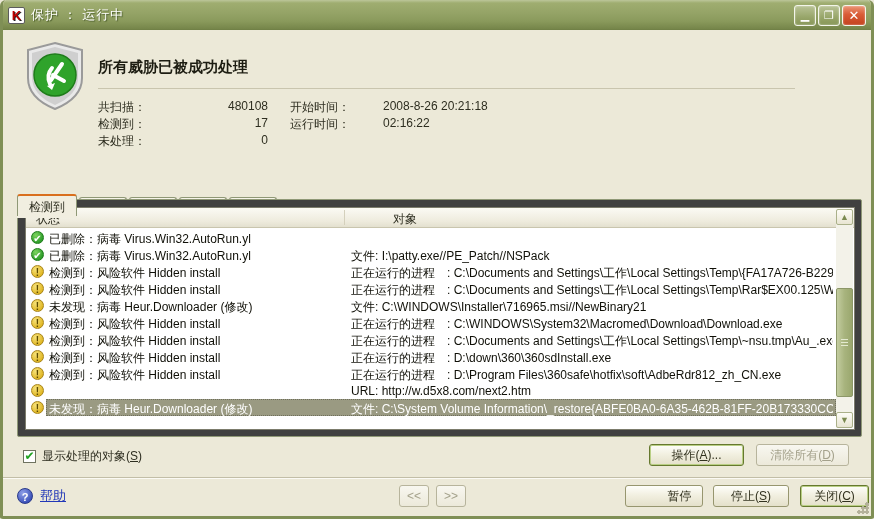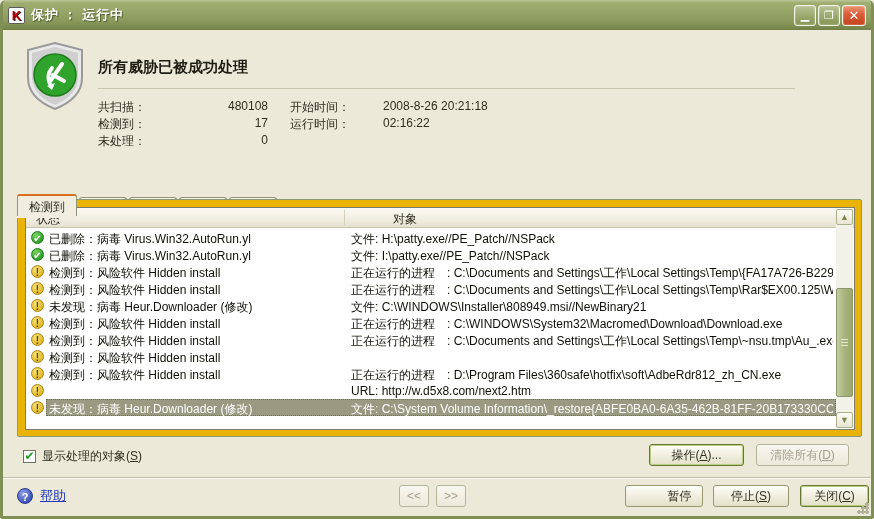--- a/index.html
+++ b/index.html
@@ -9,21 +9,21 @@
   .window { position:absolute; inset:0; border:3px solid #7f8f55; border-top:none;
             border-radius:6px 6px 3px 3px; background:#ece9d8; overflow:hidden; }
 
   
   .titlebar { position:absolute; left:-3px; right:-3px; top:0; height:30px;
     background:linear-gradient(180deg,#bcc69a 0%,#9fad70 10%,#94a366 45%,#8a9a5c 70%,#76864a 96%,#6d7d44 100%);
     border-radius:6px 6px 0 0; display:flex; align-items:center; padding:0 8px; }
   .app-icon { width:17px; height:17px; background:#fff; border:1px solid #5c5c5c; border-radius:2px;
     display:flex; align-items:center; justify-content:center; font-weight:bold; font-size:13px;
     color:#c00000; text-shadow:1px 1px 0 #222; margin-right:6px; }
-  .win-title { color:#fff; font-weight:bold; font-size:13px; text-shadow:1px 1px 1px #4a5c2a; letter-spacing:1px; }
+  .win-title { color:#fff; font-weight:normal; font-size:13px; text-shadow:1px 1px 1px #4a5c2a; letter-spacing:1px; }
   .win-btns { margin-left:auto; display:flex; gap:2px; }
   .wbtn { width:22px; height:21px; border:1px solid #f3f5ea; border-radius:3px; color:#fff;
     font-size:11px; line-height:19px; text-align:center; cursor:default;
     background:linear-gradient(180deg,#b8c295,#97a569 60%,#879657); box-shadow:inset 0 0 2px rgba(255,255,255,.6); }
   .wbtn.close { background:linear-gradient(180deg,#eb9475,#d95b36 45%,#c3421d); width:24px; font-weight:bold; font-size:13px; }
 
   
   .shield { position:absolute; left:17px; top:40px; }
   .h-title { position:absolute; left:95px; top:58px; font-size:15px; font-weight:bold; color:#1d1d12; }
   .h-line { position:absolute; left:95px; top:88px; width:697px; height:1px; background:#c9c5ae; }
@@ -36,21 +36,21 @@
   
   .tabs { position:absolute; left:14px; top:194px; height:22px; display:flex; align-items:flex-end; }
   .tab { border:1px solid #8f9876; border-bottom:none; border-radius:3px 3px 0 0; font-size:12px;
     padding:2px 11px 3px; margin-right:2px; background:linear-gradient(180deg,#f7f5ea,#e2dfc9);
     color:#2e2e20; height:19px; cursor:default; }
   .tab.active { background:#f1eee0; height:22px; padding-top:3px; position:relative; z-index:3;
     border-top:2px solid #d96f1e; box-shadow:0 2px 0 #f1eee0; }
 
   
   .panel { position:absolute; left:14px; top:199px; width:845px; height:238px;
-    background:#eab308; border:1px solid #8f9876; border-radius:0 2px 2px 2px; }
+    background:#404040; border:1px solid #8f9876; border-radius:0 2px 2px 2px; }
   .list { position:absolute; left:7px; top:7px; width:830px; height:223px;
     background:#fff; border:1px solid #7c7c6c; }
   .list-header { position:absolute; left:0; top:0; right:0; height:20px;
     background:linear-gradient(180deg,#fbfaf4,#eeebdd 70%,#e3e0cf); border-bottom:1px solid #c9c5ae;
     font-size:12px; color:#2e2e20; }
   .lh-status { position:absolute; left:10px; top:3px; }
   .lh-object { position:absolute; left:324px; top:3px;margin-left:43px; }
   .lh-sep { position:absolute; top:2px; bottom:2px; width:1px; background:#d4d0bc; }
   .rows { position:absolute; left:1px; top:21px; right:18px; }
   .row { position:relative; height:17px; font-size:12px; white-space:nowrap; overflow:hidden; }
@@ -173,21 +173,20 @@
       <div class="list-header">
         <span class="lh-status">状态</span>
         <span class="lh-sep" style="left:318px;"></span>
         <span class="lh-object">对象</span>
       </div>
       <div class="rows" id="rows">
           <div class="row">
             <div class="hl"></div>
             <span class="ricon success">✔</span>
             <span class="status">已删除：病毒 Virus.Win32.AutoRun.yl</span>
-            <span class="object">文件: H:\patty.exe//PE_Patch//NSPack</span>
           </div>
           <div class="row">
             <div class="hl"></div>
             <span class="ricon success">✔</span>
             <span class="status">已删除：病毒 Virus.Win32.AutoRun.yl</span>
             <span class="object">文件: I:\patty.exe//PE_Patch//NSPack</span>
           </div>
           <div class="row">
             <div class="hl"></div>
             <span class="ricon warning">!</span>
@@ -197,38 +196,39 @@
           <div class="row">
             <div class="hl"></div>
             <span class="ricon warning">!</span>
             <span class="status">检测到：风险软件 Hidden install</span>
             <span class="object">正在运行的进程　: C:\Documents and Settings\工作\Local Settings\Temp\Rar$EX00.125\WINISO...</span>
           </div>
           <div class="row">
             <div class="hl"></div>
             <span class="ricon warning">!</span>
             <span class="status">未发现：病毒 Heur.Downloader (修改)</span>
-            <span class="object">文件: C:\WINDOWS\Installer\808949.msi//NewBinary21</span>
+            <span class="object">文件: C:\WINDOWS\Installer\716965.msi//NewBinary21</span>
           </div>
           <div class="row">
             <div class="hl"></div>
             <span class="ricon warning">!</span>
             <span class="status">检测到：风险软件 Hidden install</span>
             <span class="object">正在运行的进程　: C:\WINDOWS\System32\Macromed\Download\Download.exe</span>
           </div>
           <div class="row">
             <div class="hl"></div>
             <span class="ricon warning">!</span>
             <span class="status">检测到：风险软件 Hidden install</span>
             <span class="object">正在运行的进程　: C:\Documents and Settings\工作\Local Settings\Temp\~nsu.tmp\Au_.exe</span>
           </div>
           <div class="row">
             <div class="hl"></div>
             <span class="ricon warning">!</span>
             <span class="status">检测到：风险软件 Hidden install</span>
+            <span class="object">正在运行的进程　: D:\down\360\360sdInstall.exe</span>
           </div>
           <div class="row">
             <div class="hl"></div>
             <span class="ricon warning">!</span>
             <span class="status">检测到：风险软件 Hidden install</span>
             <span class="object">正在运行的进程　: D:\Program Files\360safe\hotfix\soft\AdbeRdr812_zh_CN.exe</span>
           </div>
           <div class="row">
             <div class="hl"></div>
             <span class="ricon warning">!</span>

